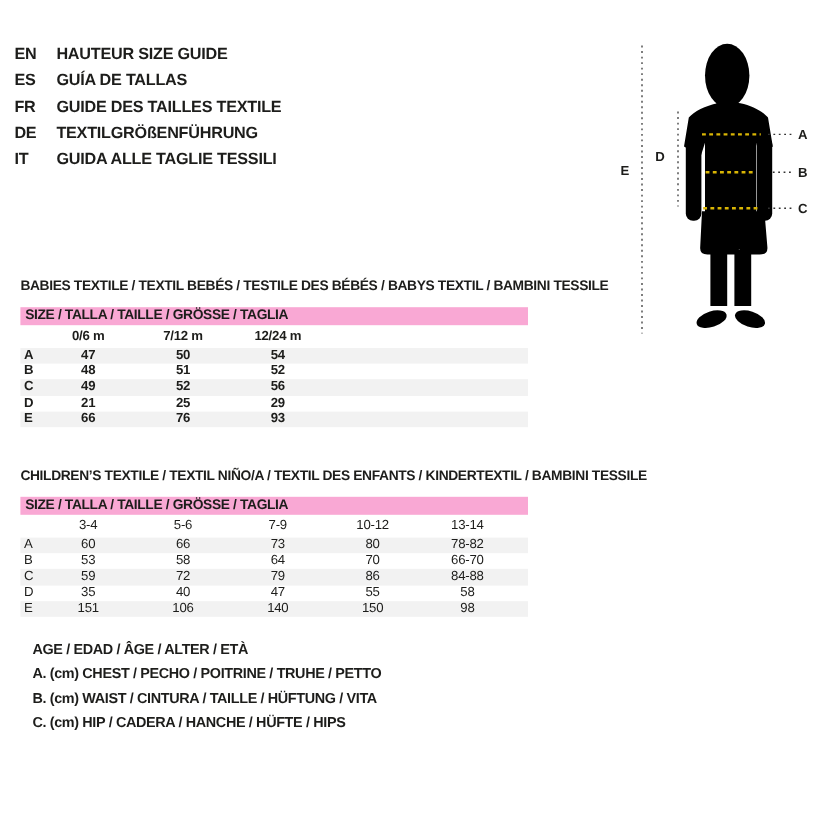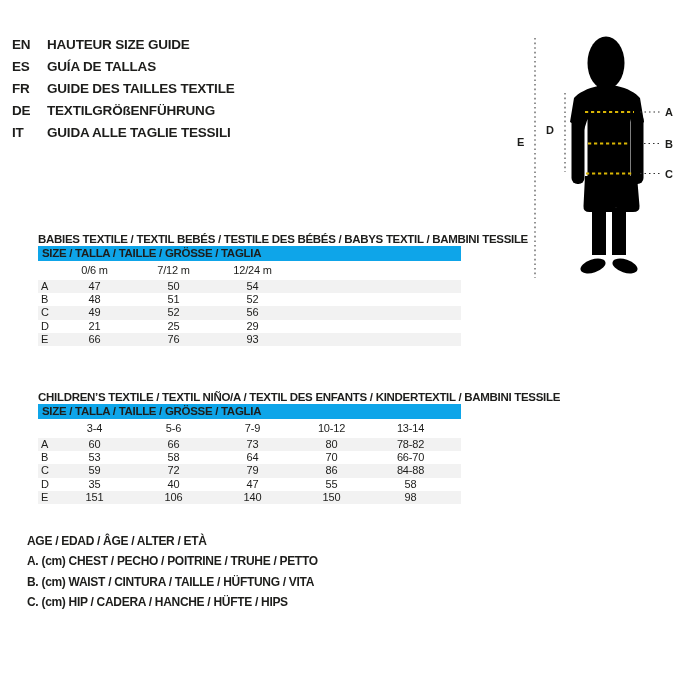--- a/index.html
+++ b/index.html
@@ -42,44 +42,45 @@
   .figure-letter {
     font-family: "Liberation Sans", sans-serif;
     font-size: 11px;
     font-weight: 700;
     fill: #1d1d1b;
   }
 
   
   .section {
     position: absolute;
-    left: 38px;
+    left: 17px;
     width: 423px;
   }
   .section-title {
     font-size: 11.5px;
     font-weight: 700;
     line-height: 14px;
     white-space: nowrap;
     letter-spacing: -0.3px;
   }
   .size-bar {
+    margin-top: 10px;
     height: 15px;
     line-height: 15px;
-    background: #0ea5e9;
+    background: #f9a8d4;
     font-size: 11.5px;
     font-weight: 700;
     padding-left: 4px;
     letter-spacing: -0.3px;
   }
   .tbl-header, .tbl-row {
     display: grid;
     align-items: center;
   }
-  .cols-3 { grid-template-columns: 17px 79px 79px 79px; }
+  .cols-3 { grid-template-columns: 17px 79px 79px 79px; font-weight: bold; }
   .cols-5 { grid-template-columns: 17px 79px 79px 79px 79px 79px; }
   .tbl-header { height: 19px; font-size: 11px; }
   .tbl-row { height: 13.2px; font-size: 11px; }
   .tbl-row.striped { background: #f2f2f2; }
   .cell { text-align: center; line-height: 13px; }
   .row-label { text-align: left; padding-left: 3px; line-height: 13px; }
 
   
   .legend {
     position: absolute;

